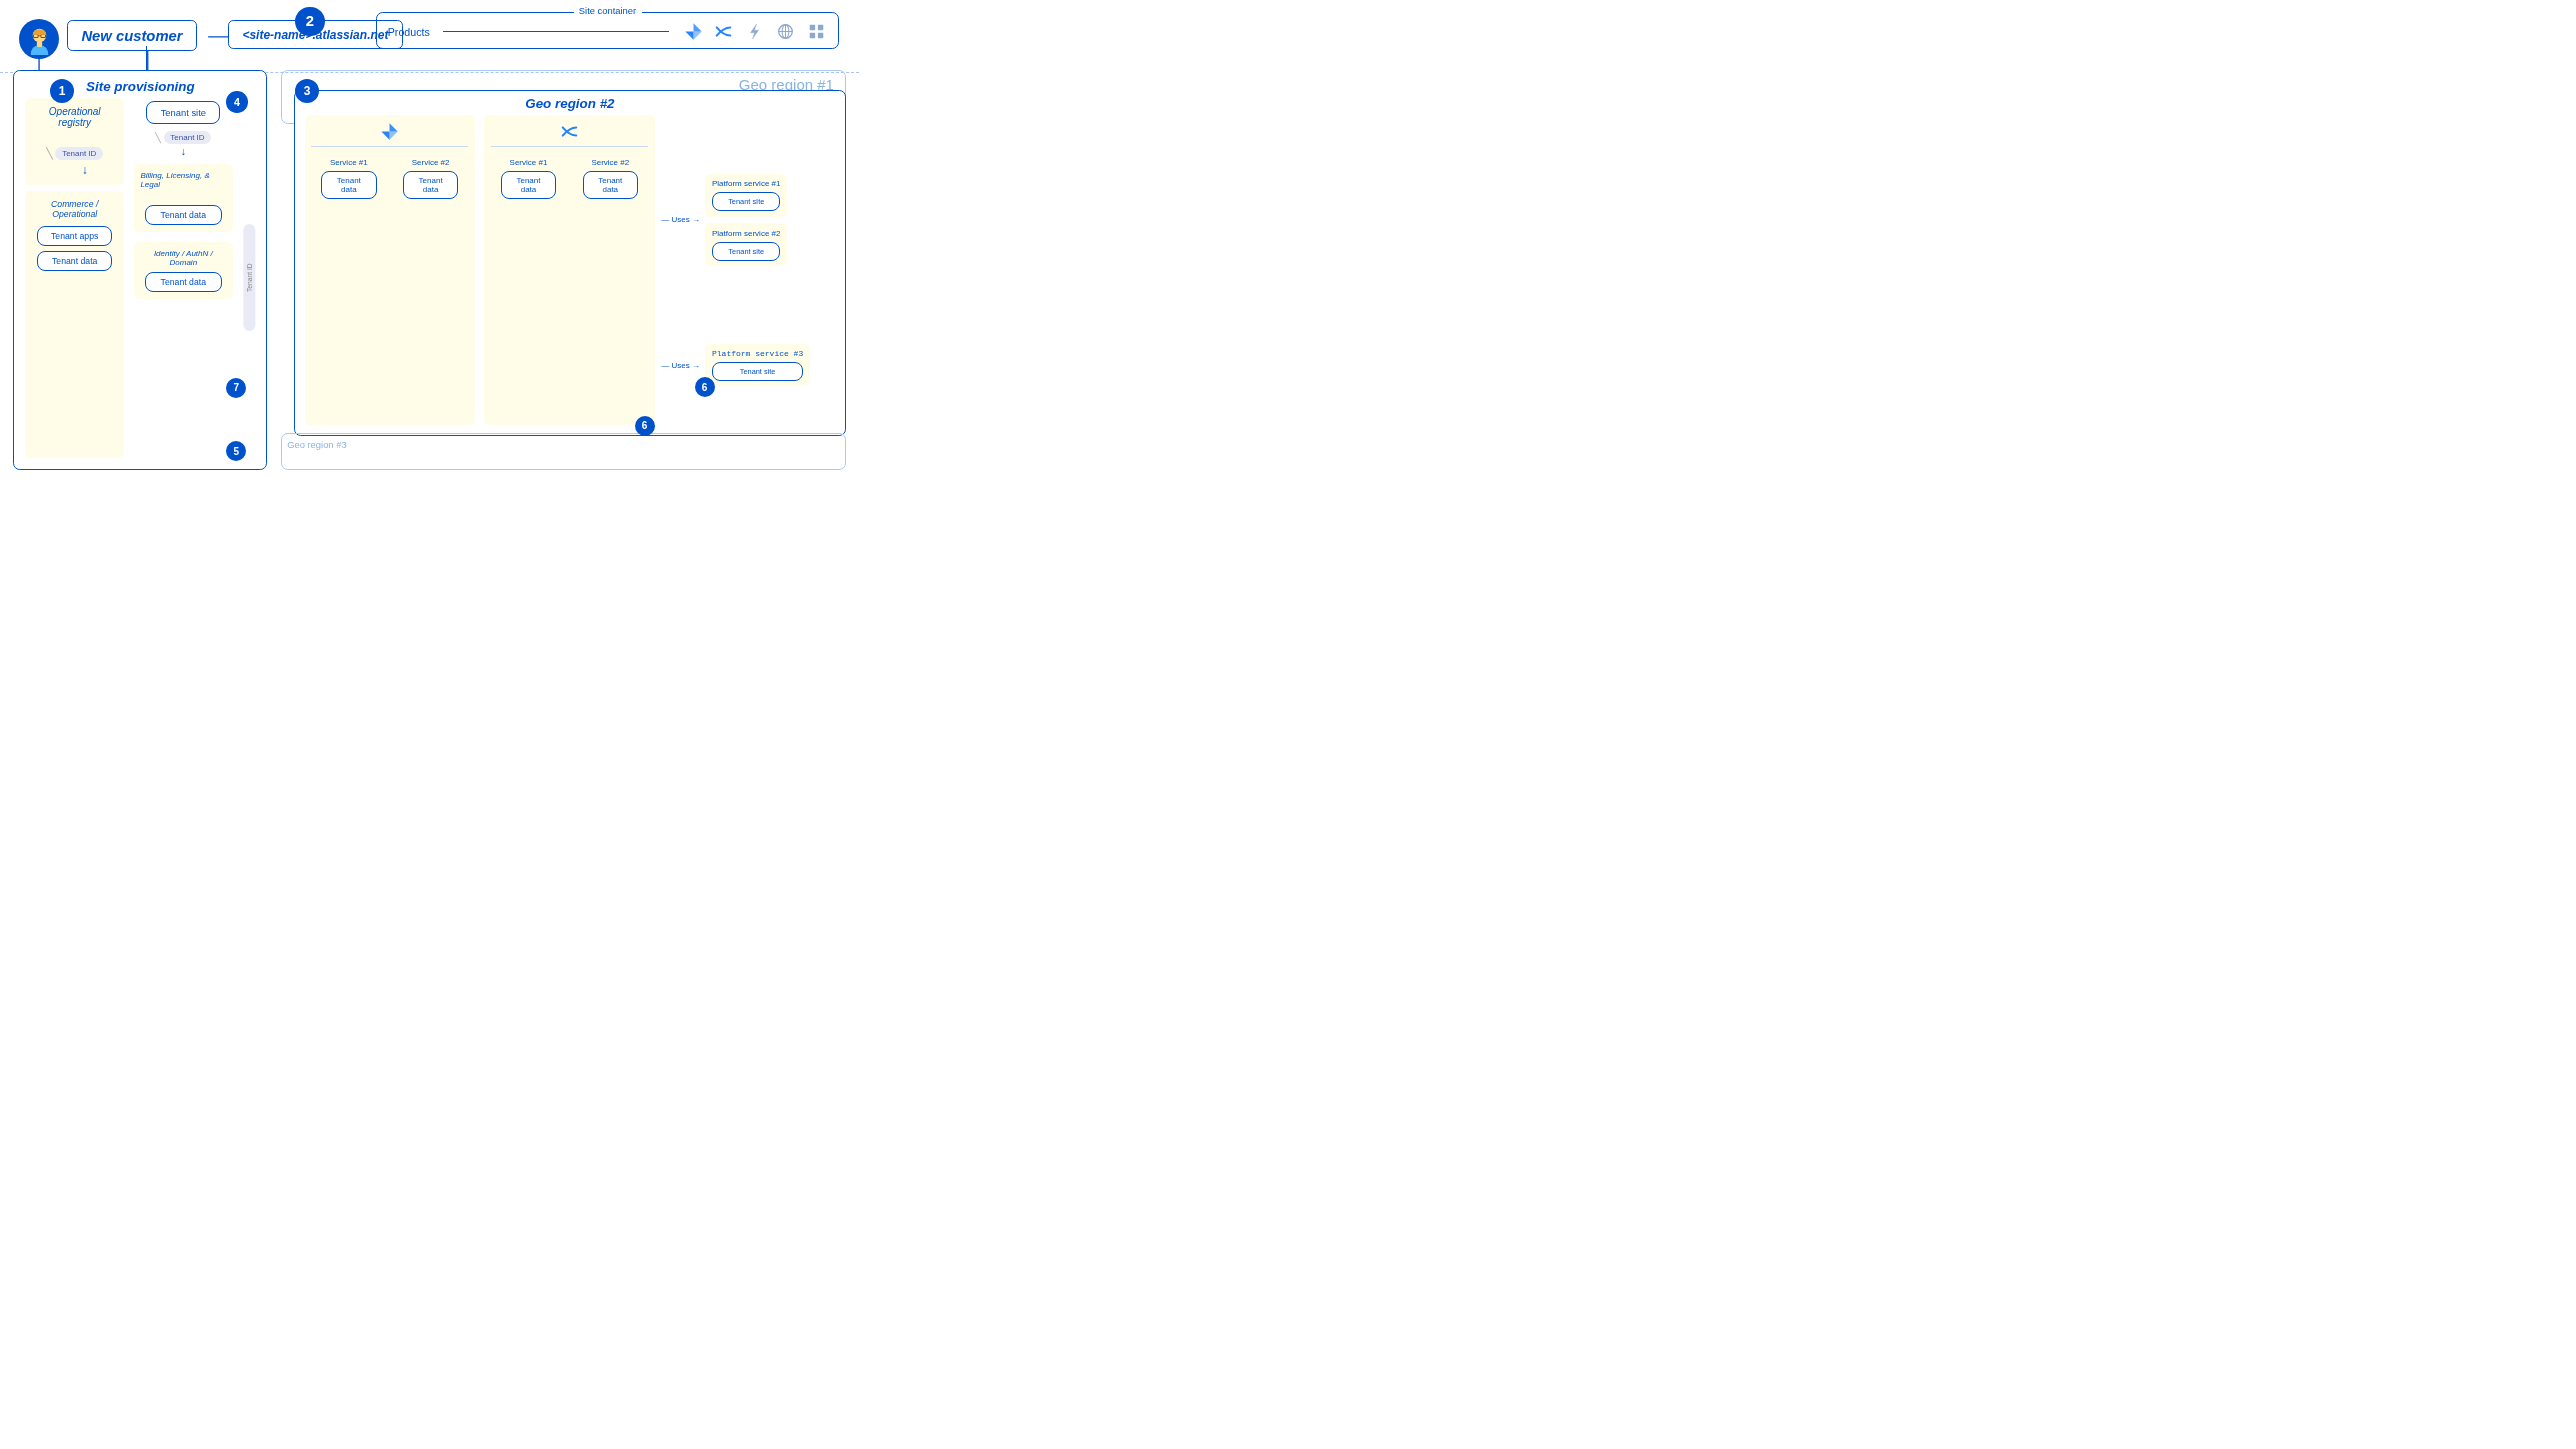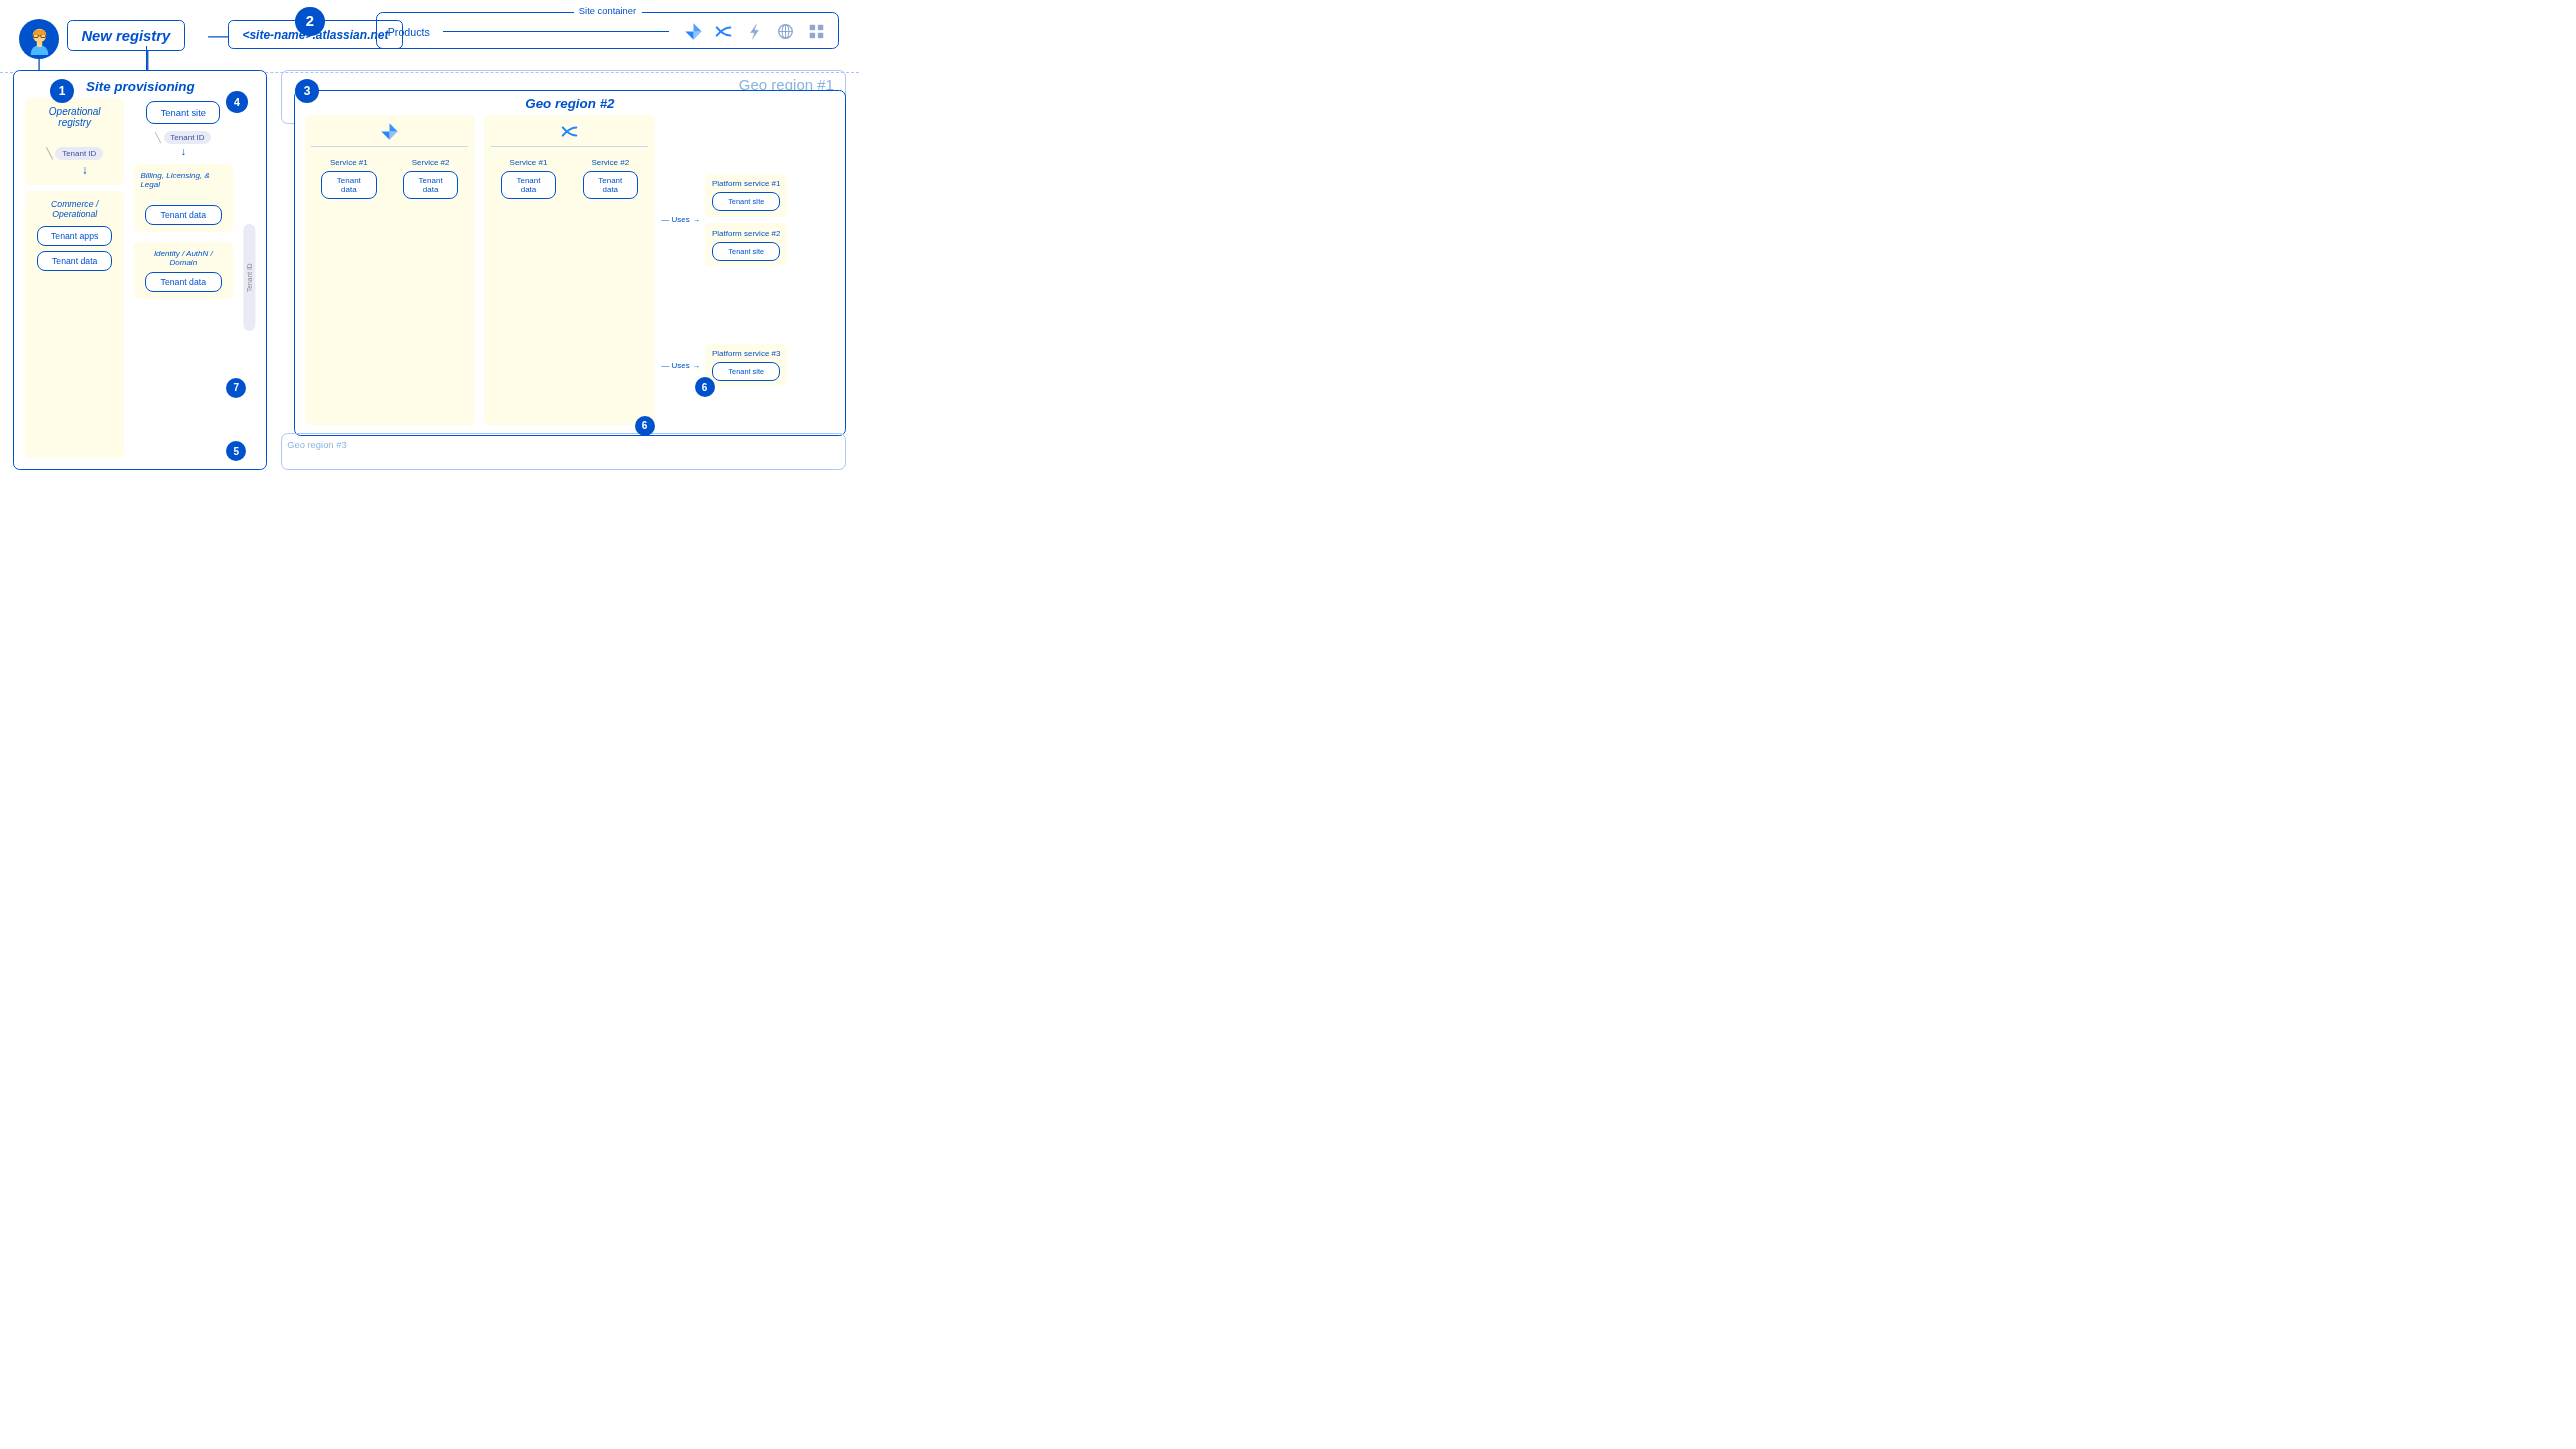--- a/index.html
+++ b/index.html
@@ -317,21 +317,21 @@
 
       <rect x="19" y="26" width="8" height="8" rx="2" fill="#FFD580"></rect>
     </svg>
   </div>
 
   <div class="badge" style="top: 79px; left: 50px;">
     <span>1</span>
   </div>
 
   <div class="new-customer-box">
-    <span>New registry</span>
+    <span>New customer</span>
   </div>
 
   <div class="badge" style="top: 6.7px; left: 295px; width: 29.5px; height: 29.5px; font-size: 14.8px;">
     <span>2</span>
   </div>
 
   <div class="site-url-box">
     <span>&lt;site-name&gt;.atlassian.net</span>
   </div>
 
@@ -564,21 +564,21 @@
                 </div>
               </div>
             </div>
 
             <div style="display:flex; align-items:center; gap:5.4px; margin-top:6.7px;">
               <span style="font-size:8px; color:#0052cc; white-space:nowrap;">
                 — <span>Uses</span> →
               </span>
               <div>
                 <div class="yellow-box" style="padding:5.4px 6.7px; position:relative;">
-                  <div style="font-size:8px; color:#0052cc; margin-bottom:4px;">Platform service #3</div>
+                  <div style="font-size:8px; color:#0052cc; margin-bottom:4px;font-family:Liberation Mono, monospace;">Platform service #3</div>
                   <span class="item-box" style="font-size:7.4px; width:100%; display:block; text-align:center;">Tenant site</span>
 
                   <div class="badge" style="position:absolute; bottom:-10.7px; left:-10.7px; width:20px; height:20px; font-size:10px;">
                     <span>6</span>
                   </div>
                 </div>
               </div>
             </div>
 
           </div>

